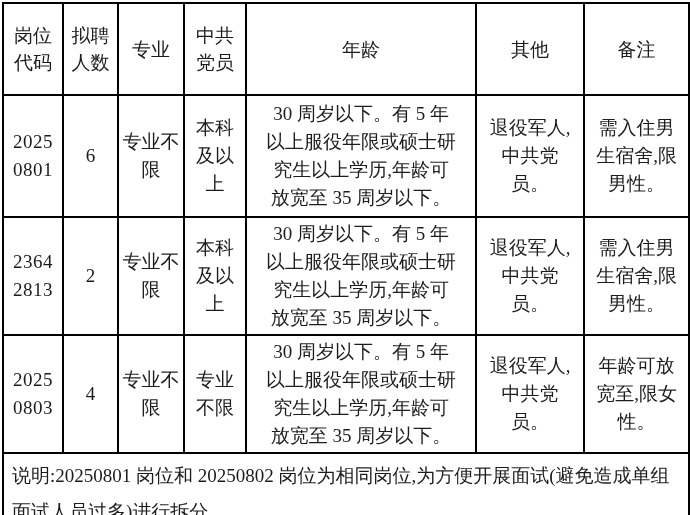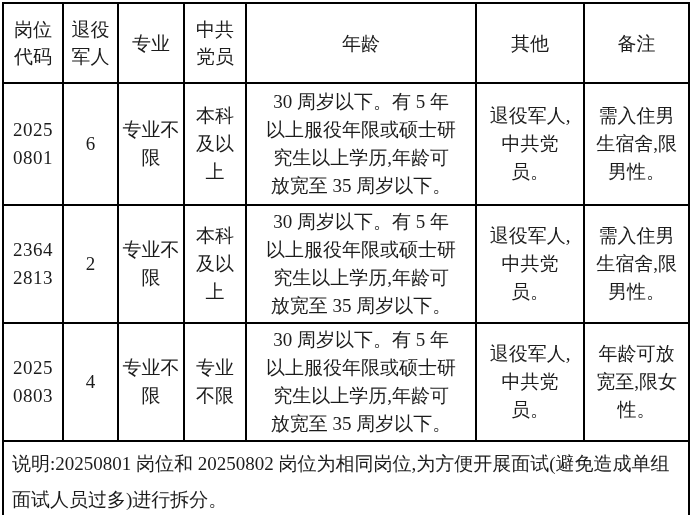--- a/index.html
+++ b/index.html
@@ -25,21 +25,21 @@
     border: 2px solid #000000;
     text-align: center;
     vertical-align: middle;
     font-weight: normal;
     font-size: 19px;
     line-height: 28px;
     padding: 2px 3px;
     overflow: hidden;
   }
   .doc-table th { line-height: 27px; }
-  tr.header-row   { height: 80px; border-radius: 7px; }
+  tr.header-row   { height: 92px; border-radius: 7px; }
   tr.data-row-1   { height: 122px; }
   tr.data-row-2   { height: 113px; }
   tr.data-row-3   { height: 116px; }
   tr.note-row     { height: 78px; }
   td.cell-code {
     word-break: break-all;
     padding: 4px 9px;
     letter-spacing: 0.5px;
   }
   td.cell-age {
@@ -67,21 +67,21 @@
     <col style="width:66px">
     <col style="width:62px">
     <col style="width:230px">
     <col style="width:108px">
     <col style="width:105px">
   </colgroup>
 
   <tbody>
       <tr class="header-row">
     <th>岗位代码</th>
-    <th>退役军人</th>
+    <th>拟聘人数</th>
     <th>专业</th>
     <th>中共党员</th>
     <th>年龄</th>
     <th>其他</th>
     <th>备注</th>
   </tr>
 
   <tr class="data-row-1">
     <td class="cell-code">20250801</td>
     <td class="cell-count">6</td>

